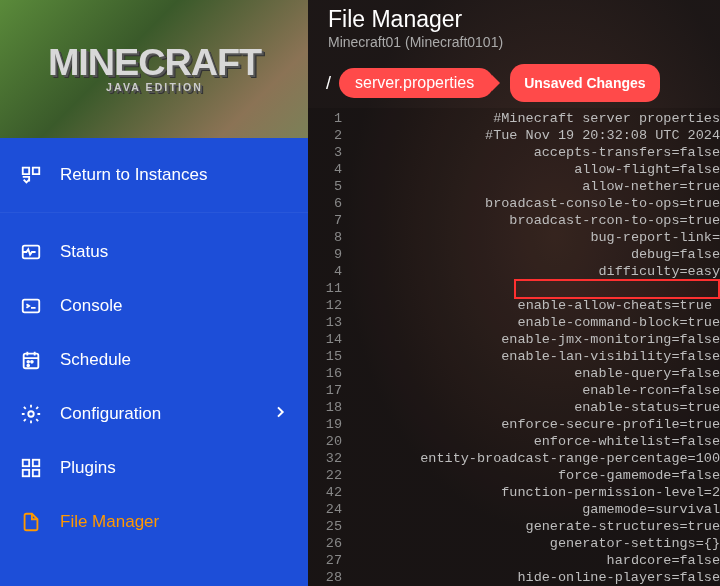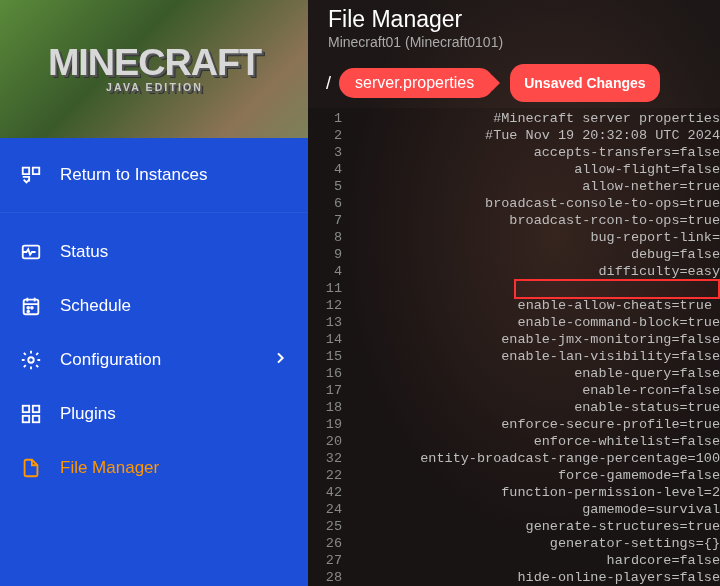--- a/index.html
+++ b/index.html
@@ -205,20 +205,29 @@
     <div class="nav-item">
       <span class="nav-icon">
         <svg viewBox="0 0 24 24" fill="none" stroke="#fff" stroke-width="2">
             <rect x="3" y="5" width="18" height="14" rx="2"></rect>
             <path d="M3 12h4l2-3 2 6 2-3h4"></path>
           </svg>
       </span>
       <span>Status</span>
     </div>
 
+    <div class="nav-item">
+      <span class="nav-icon">
+        <svg viewBox="0 0 24 24" fill="none" stroke="#fff" stroke-width="2">
+            <rect x="3" y="5" width="18" height="14" rx="2"></rect>
+            <path d="M7 10l3 2-3 2M12 14h5"></path>
+          </svg>
+      </span>
+      <span>Console</span>
+    </div>
 
     <div class="nav-item">
       <span class="nav-icon">
         <svg viewBox="0 0 24 24" fill="none" stroke="#fff" stroke-width="2">
             <rect x="4" y="5" width="16" height="16" rx="2"></rect>
             <path d="M4 10h16M8 3v4M16 3v4"></path>
             <circle cx="9" cy="14" r="1" fill="#fff"></circle>
             <circle cx="13" cy="14" r="1" fill="#fff"></circle>
             <circle cx="9" cy="18" r="1" fill="#fff"></circle>
           </svg>

